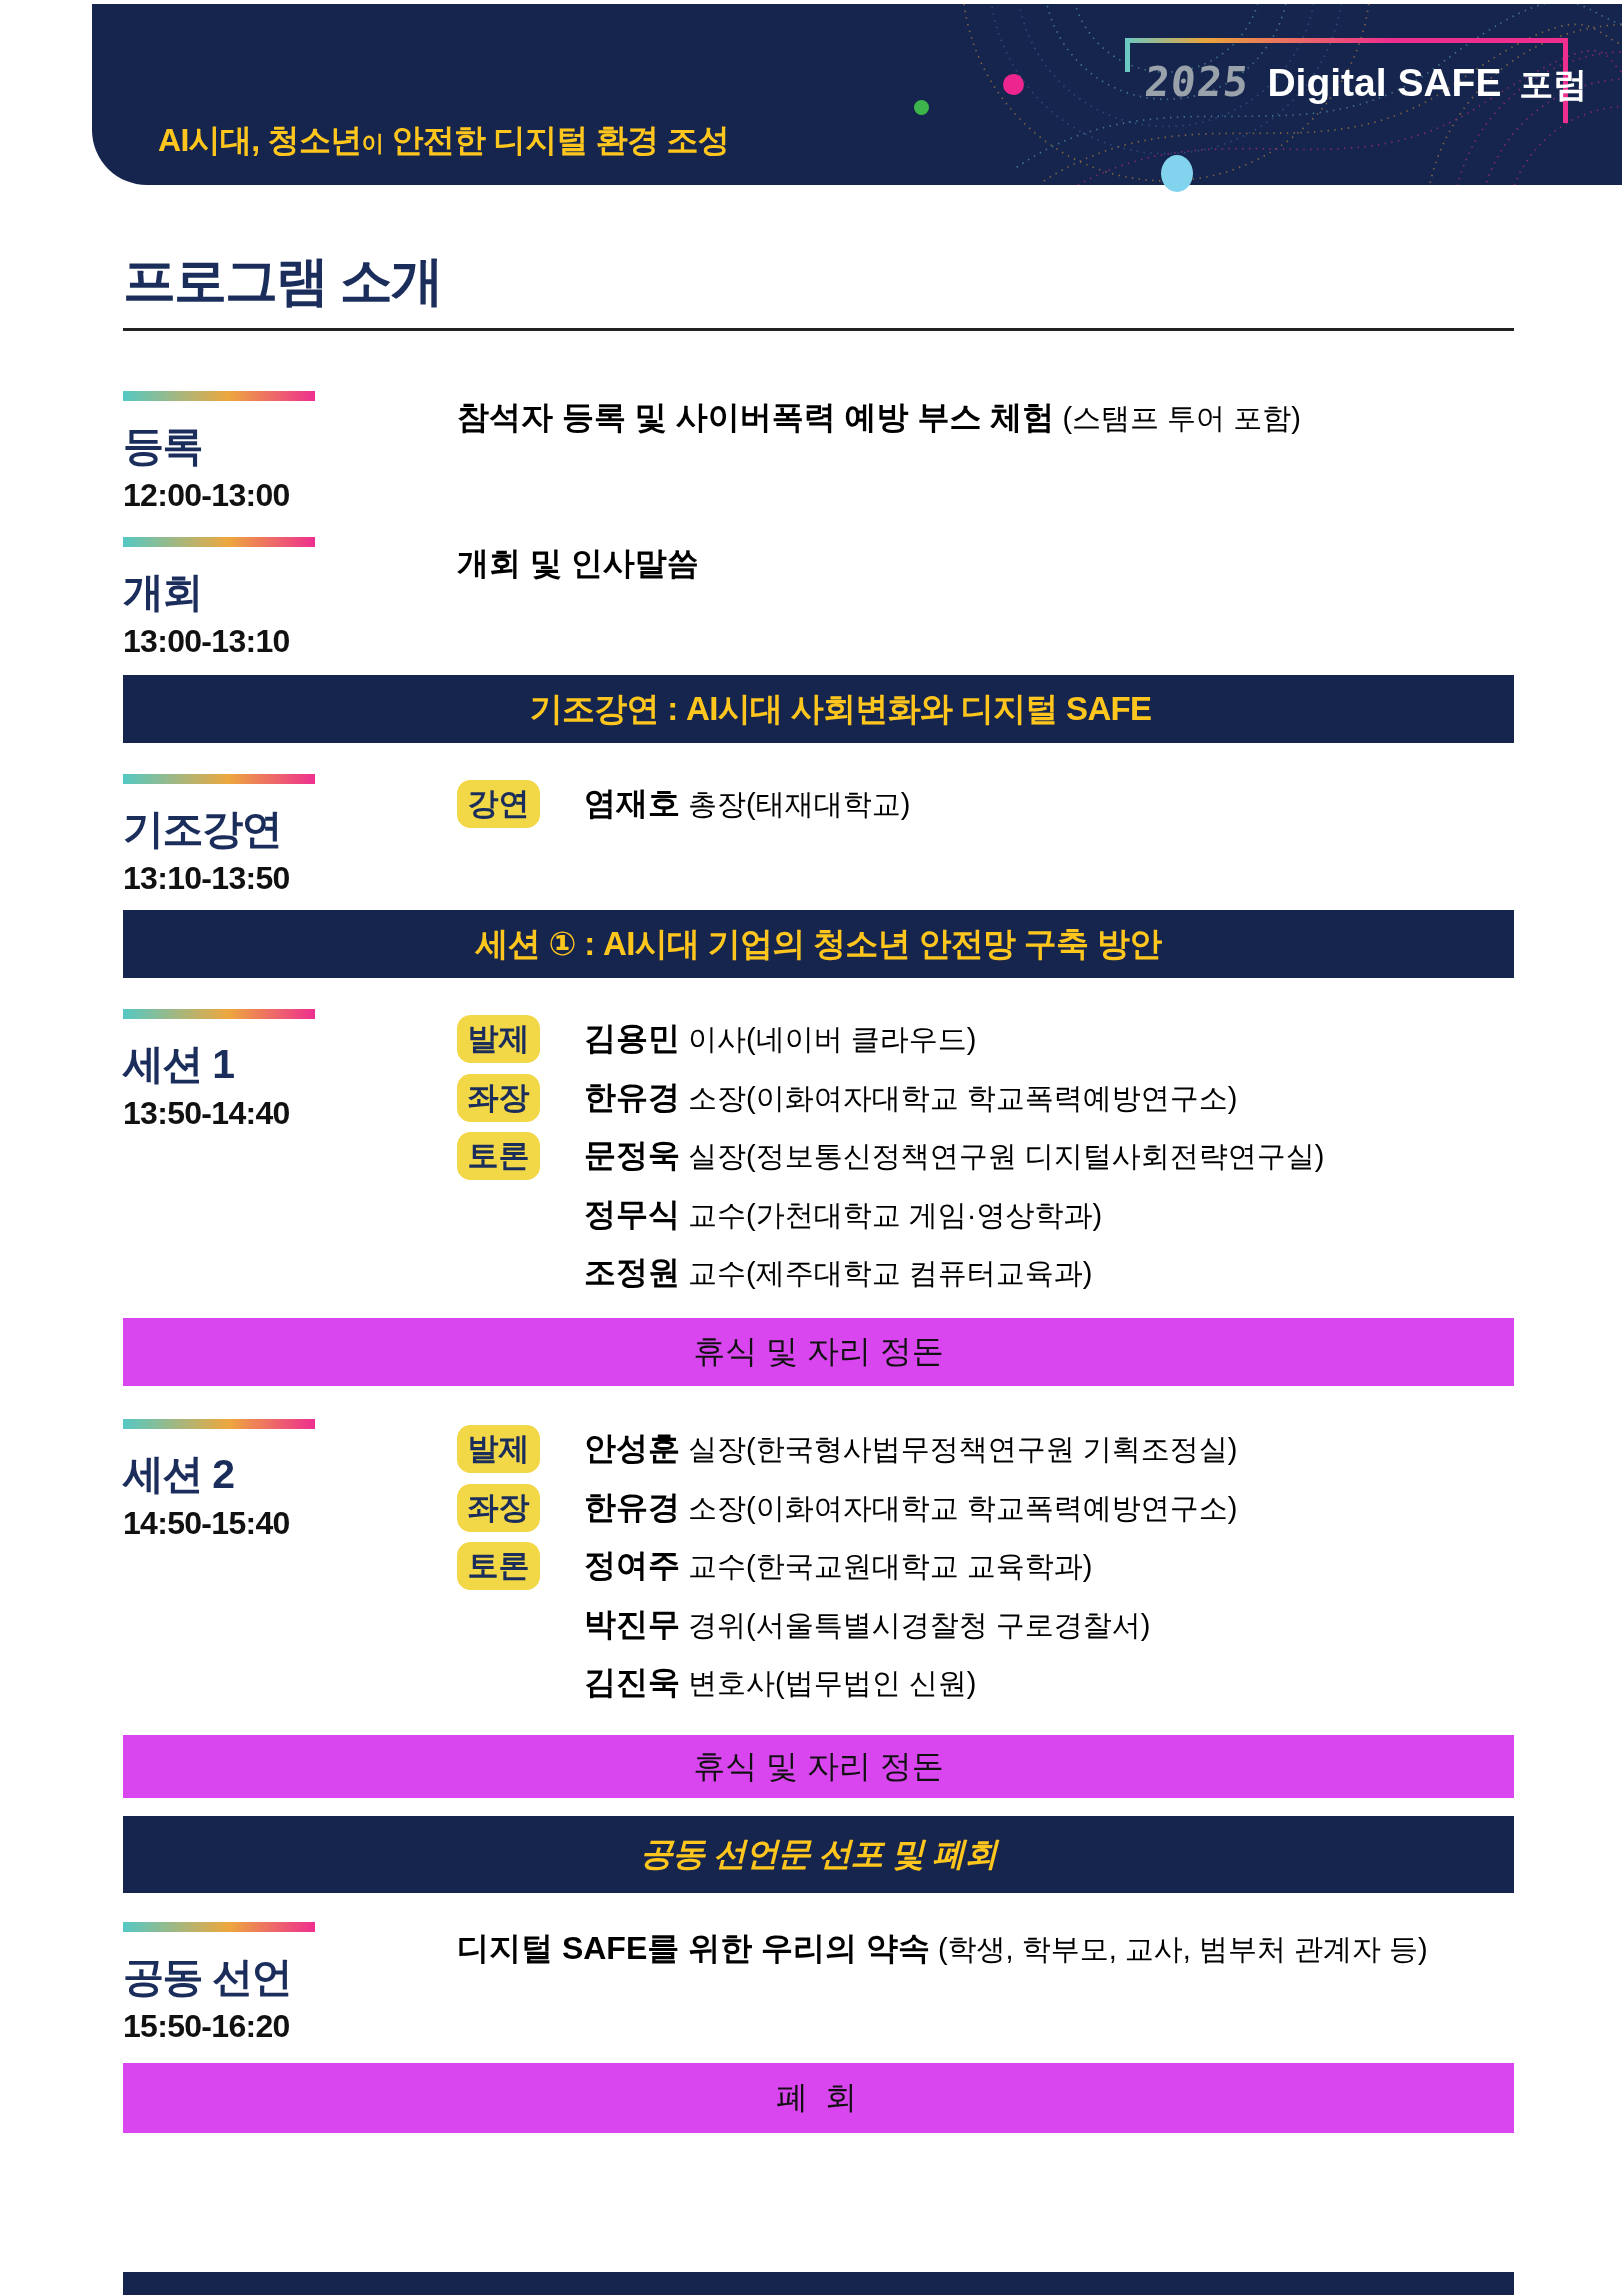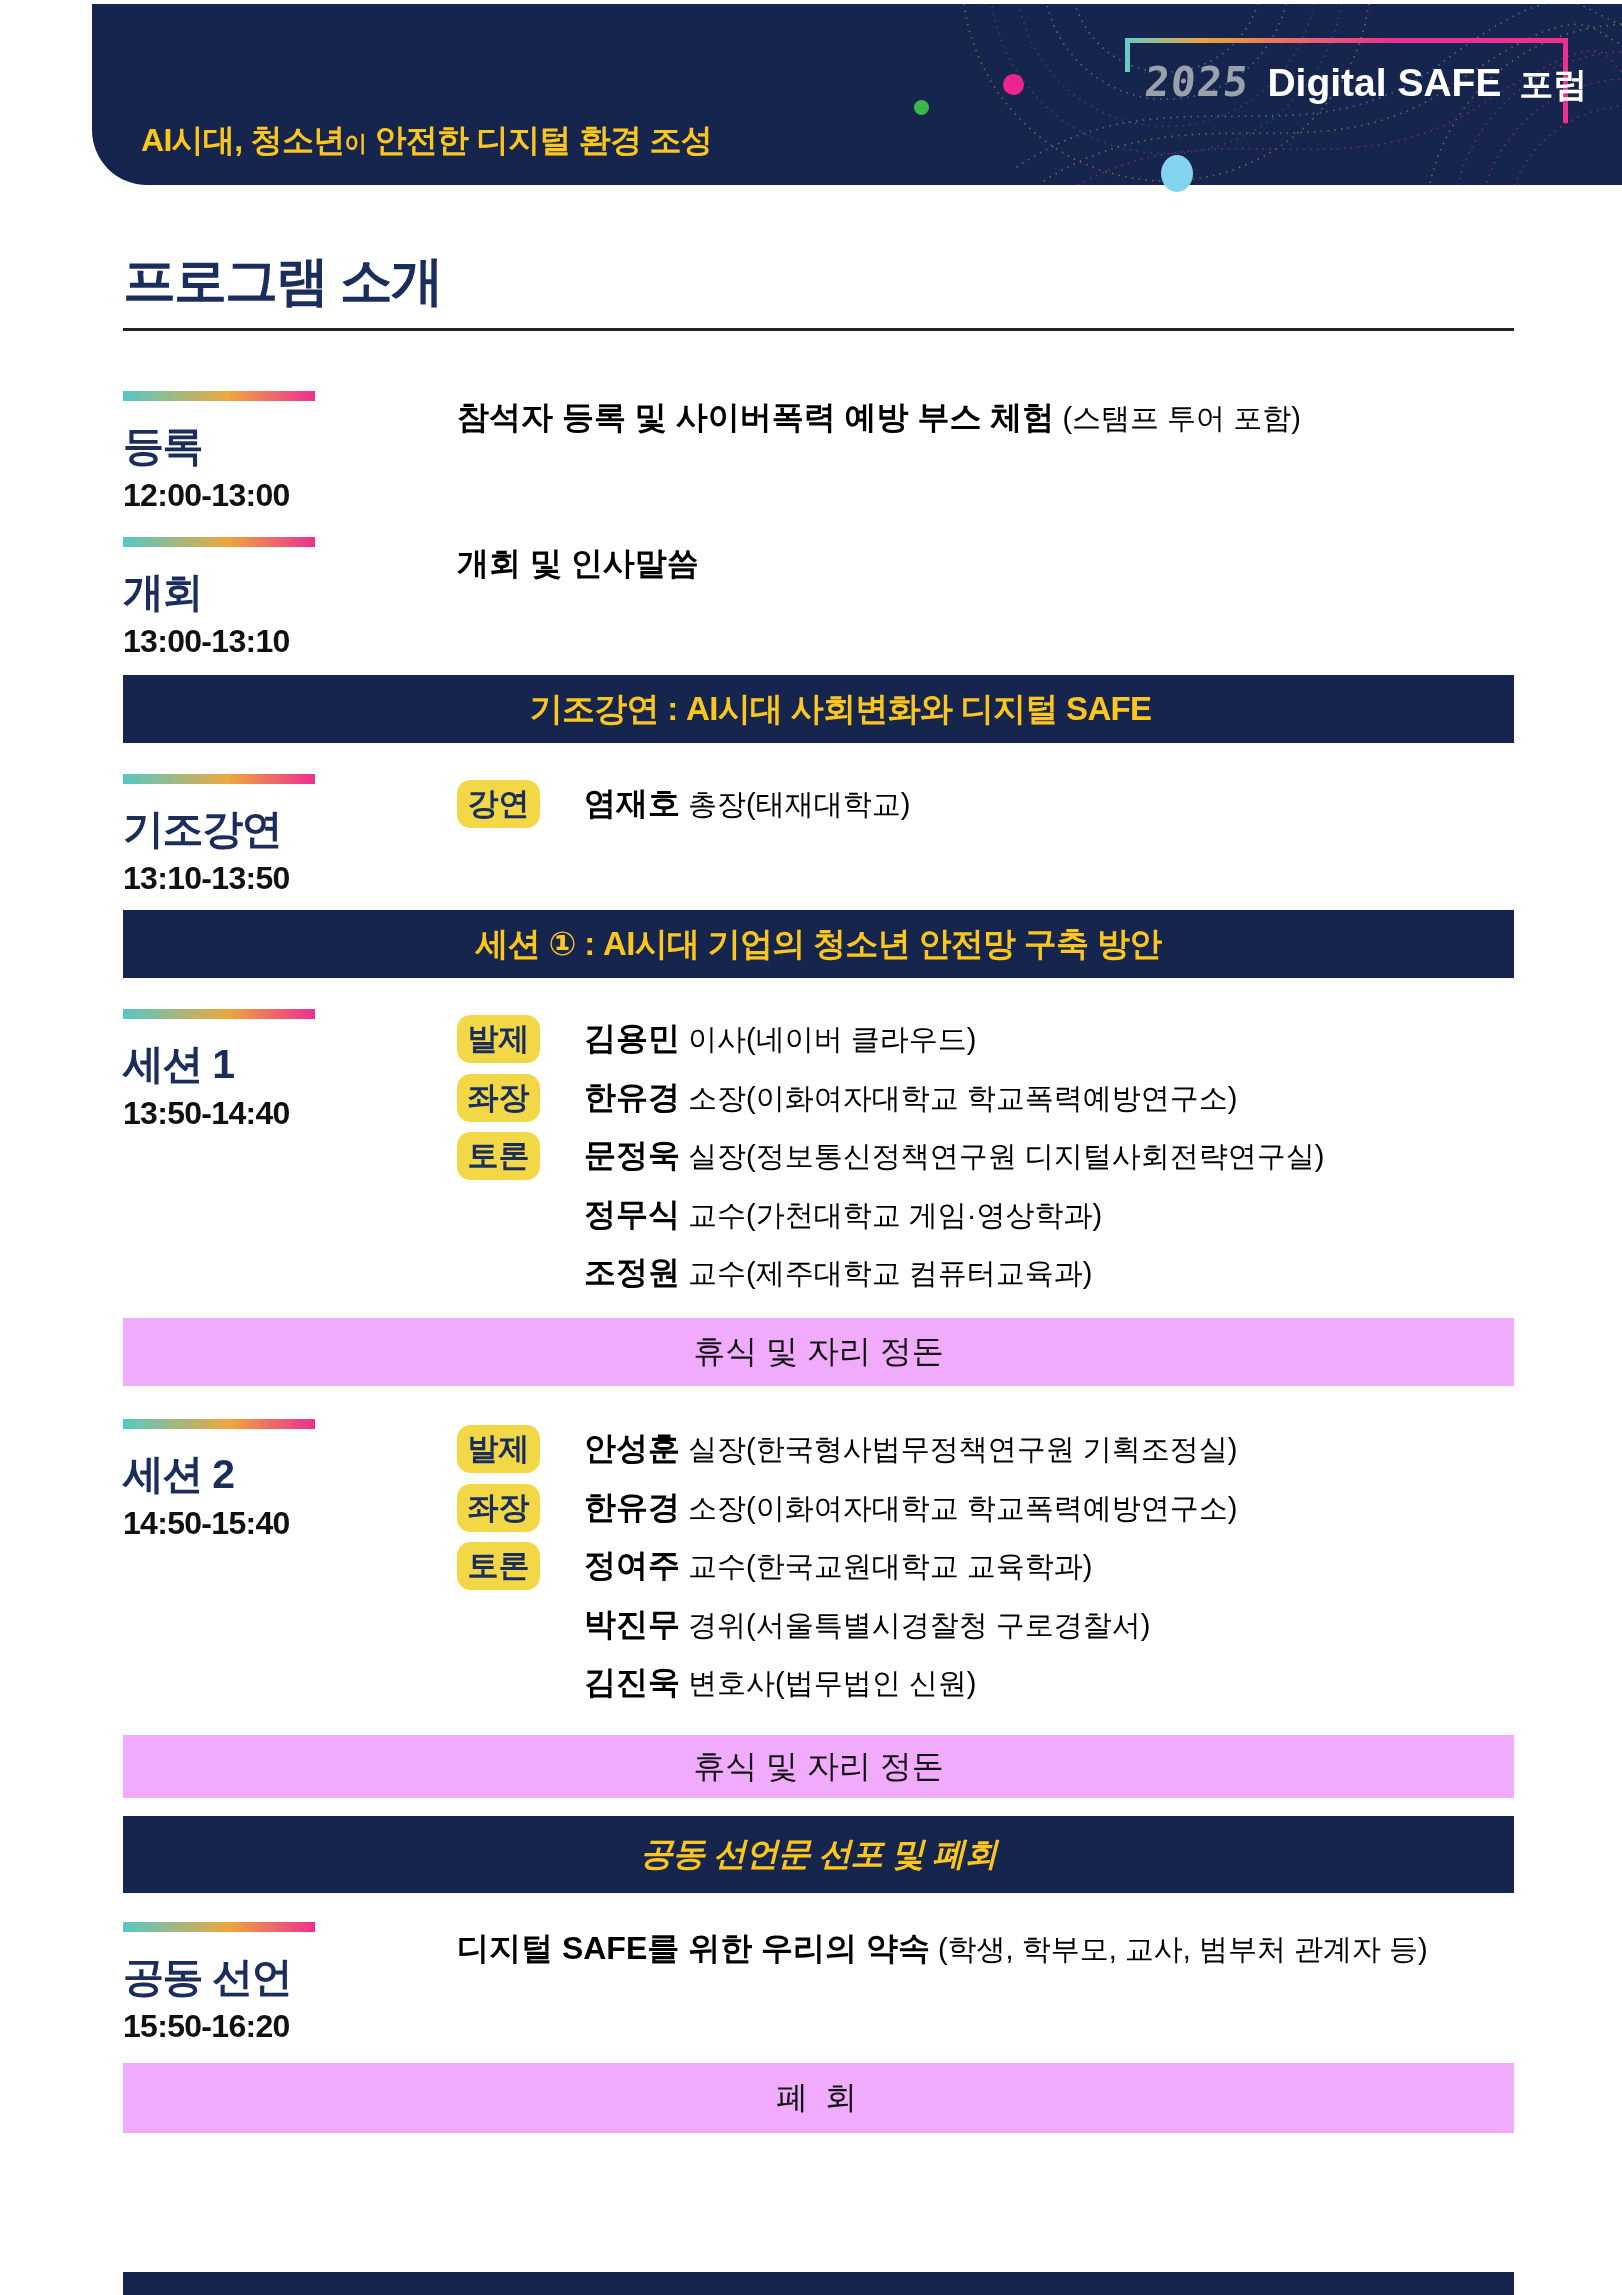--- a/index.html
+++ b/index.html
@@ -3,21 +3,21 @@
 <meta charset="utf-8">
 <style>
   html,body{margin:0;padding:0;background:#ffffff;}
   .page{position:relative;width:1623px;height:2295px;background:#fff;overflow:hidden;
         font-family:"Liberation Sans","DejaVu Sans",sans-serif;color:#000;}
 
   
   .header{position:absolute;left:92px;top:4.1px;right:0;height:181px;background:#16254d;
           border-bottom-left-radius:55px;}
   .waves{position:absolute;right:0;top:0;width:784px;height:181px;pointer-events:none;}
-  .slogan{position:absolute;left:49px;bottom:22px;font-size:32px;font-weight:bold;
+  .slogan{position:absolute;left:66px;bottom:22px;font-size:32px;font-weight:bold;
           color:#ffc61e;letter-spacing:-0.7px;white-space:nowrap;}
   .slogan .small{font-size:22.5px;}
   .logo{position:absolute;top:34px;right:55px;width:443px;height:104px;}
   .logo-topline{position:absolute;top:0;left:0;right:0;height:4.8px;
                 background:linear-gradient(90deg,#6cc8c2 0%,#e8a43c 18%,#ef2f8f 60%,#ef2f8f 100%);}
   .logo-stub-left{position:absolute;top:0;left:0;width:4.8px;height:34px;background:#6cc8c2;}
   .logo-stub-right{position:absolute;top:0;right:0;width:4.8px;height:85px;background:#ef2f8f;}
   .logo-text{position:absolute;top:20.4px;left:20.4px;display:flex;align-items:baseline;gap:17.7px;white-space:nowrap;}
   .logo-year{font-family:"DejaVu Sans Mono",monospace;font-size:41px;font-weight:bold;
              color:#99a1ab;transform:skewX(-6deg);letter-spacing:1.4px;}
@@ -48,21 +48,21 @@
   .badge{flex:0 0 83px;width:83px;height:48px;background:#f2d847;color:#1b2d5b;
          font-weight:bold;font-size:31px;border-radius:13.6px;
          display:flex;align-items:center;justify-content:center;}
   .badge:empty{visibility:hidden;}
   .txt{margin-left:44px;white-space:nowrap;}
   .nm{font-weight:bold;font-size:32px;}
   .rl{font-size:29px;}
 
   .band{background:#16254d;color:#ffc61e;font-size:33px;font-weight:bold;
         display:flex;align-items:center;justify-content:center;letter-spacing:-0.7px;}
-  .gray{background:#f0abfc;color:#111;font-size:32px;
+  .gray{background:#d946ef;color:#111;font-size:32px;
         display:flex;align-items:center;justify-content:center;}
 
   .row1{margin-top:60px;height:146px;}
   .row2{height:138px;}
   .band1{height:68px;padding-left:44px;}
   .row3{margin-top:31px;height:136px;}
   .band2{height:68px;}
   .row4{margin-top:31px;height:309px;}
   .gray1{height:68px;}
   .band3{margin-top:19px;height:65px;}

